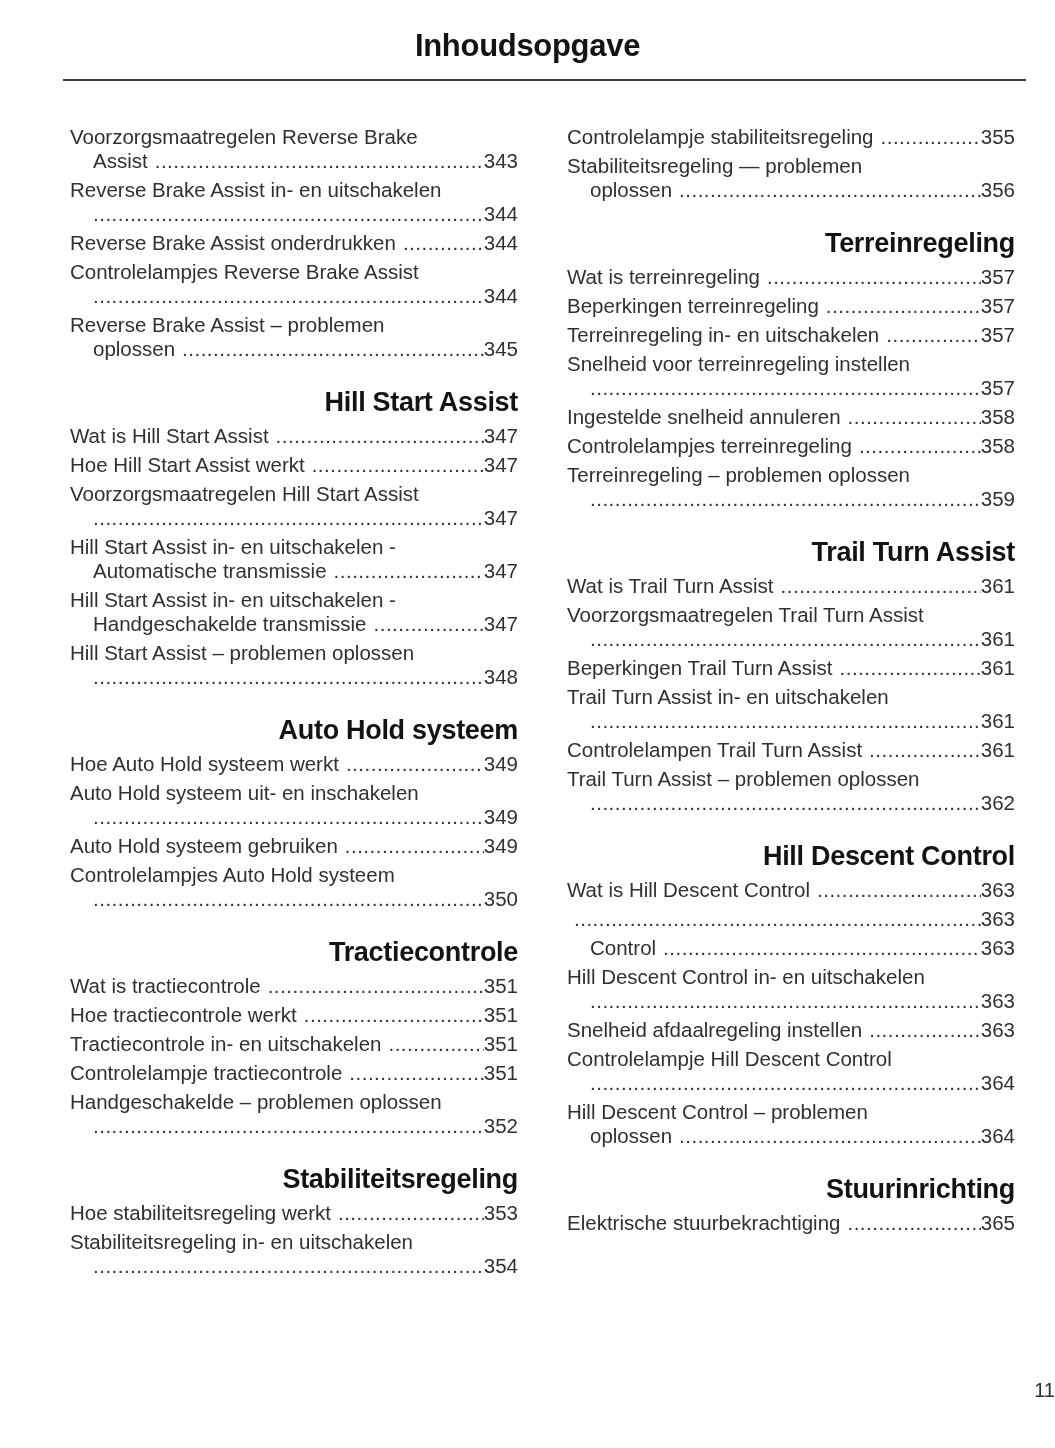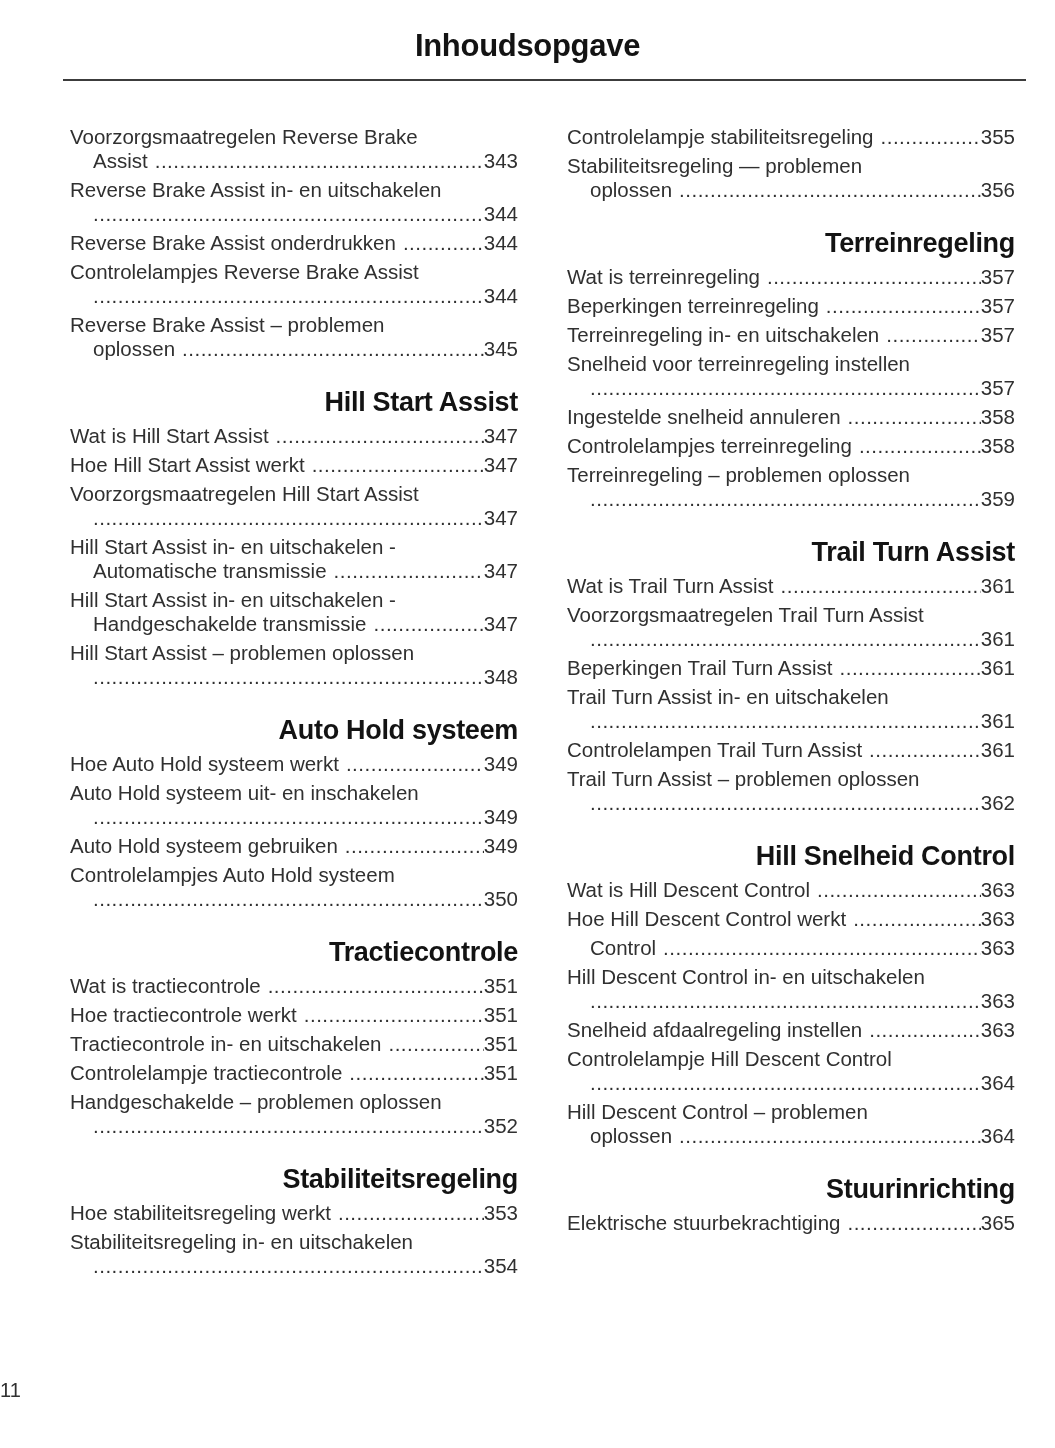--- a/index.html
+++ b/index.html
@@ -65,21 +65,21 @@
   }
   .leader.gap { margin-left: 7px; }
   .leader::after {
     content: "................................................................................................................................................................";
   }
   .pg { white-space: pre; flex: 0 0 auto; }
   .folio {
     position: absolute;
     left: 0; right: 0;
     bottom: 46px;
-    text-align: left;
+    text-align: right;
     font-size: 20px;
     color: #303030;
   }
 </style>
 </head>
 <body>
 
 <div class="page">
   <h1 class="doc-title">Inhoudsopgave</h1>
   <div class="title-rule"></div>
@@ -386,31 +386,30 @@
         </div>
         <div class="entry">
           <div class="line">
             <span class="txt">Trail Turn Assist – problemen oplossen</span>
           </div>
           <div class="line indent">
             <span class="leader"></span>
             <span class="pg">362</span>
           </div>
         </div>
-        <h2 class="sec-heading">Hill Snelheid Control</h2>
+        <h2 class="sec-heading">Hill Descent Control</h2>
         <div class="entry">
           <div class="line">
             <span class="txt">Wat is Hill Descent Control</span>
             <span class="leader gap"></span>
             <span class="pg">363</span>
           </div>
         </div>
         <div class="entry">
           <div class="line">
-            <span class="txt">Hoe Hill Descent Control werkt</span>
             <span class="leader gap"></span>
             <span class="pg">363</span>
           </div>
         </div>
         <div class="entry">
           <div class="line indent">
             <span class="txt">Control</span>
             <span class="leader gap"></span>
             <span class="pg">363</span>
           </div>

